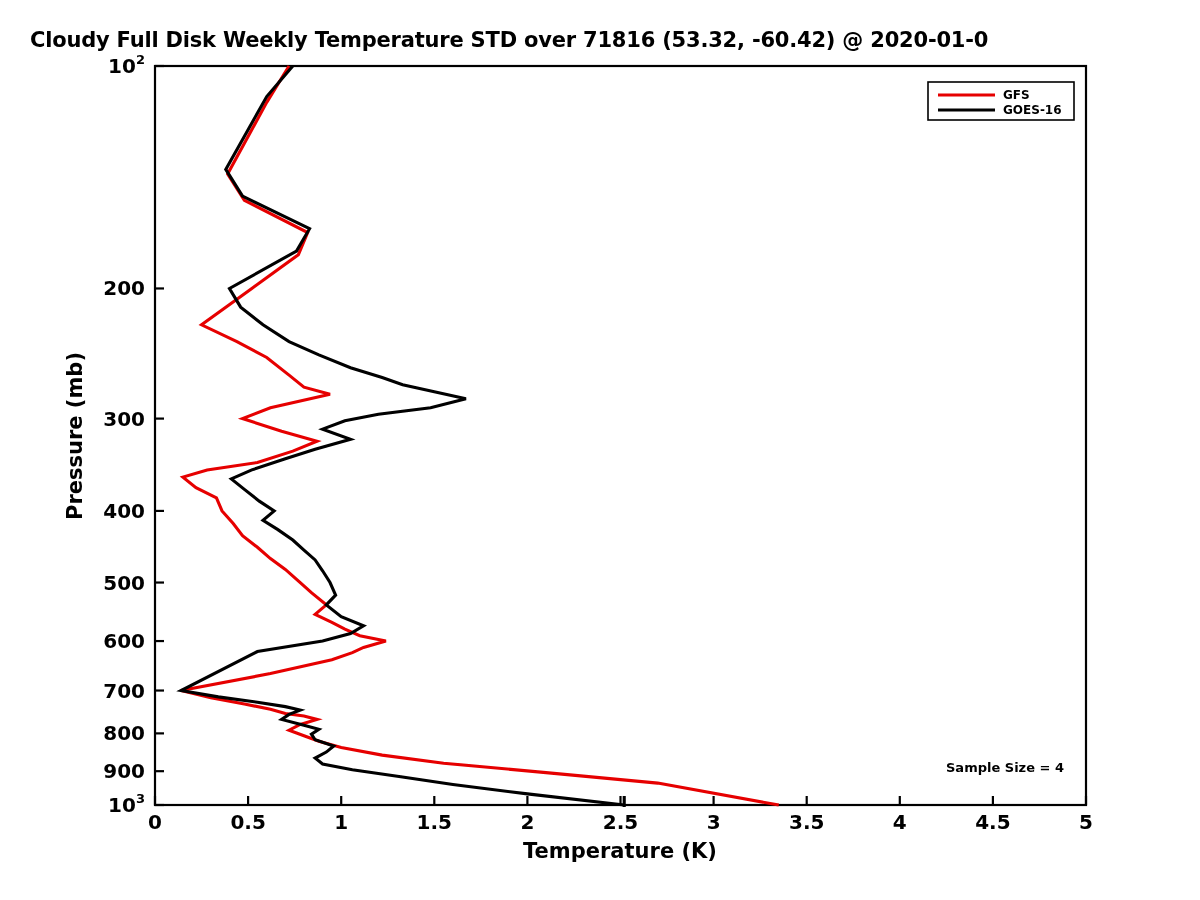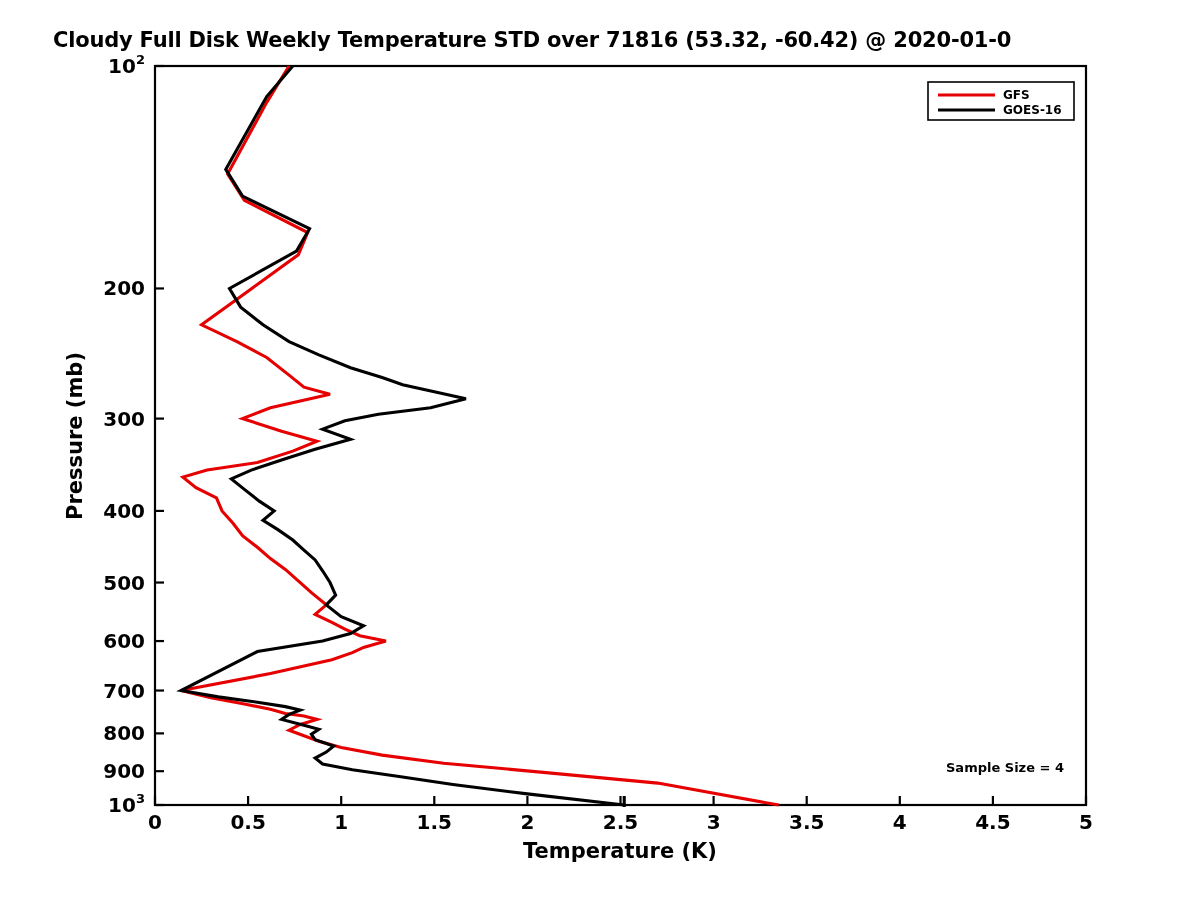--- a/index.html
+++ b/index.html
@@ -22,21 +22,20 @@
   #chart-title {
     position: absolute;
     left: 30px;
     top: 28px;
     white-space: nowrap;
     font-family: "DejaVu Sans", sans-serif;
     font-size: 21px;
     font-weight: bold;
     color: #000000;
     letter-spacing: -0.2px;
-    margin-left: 23px;
   }
   svg#plot {
     position: absolute;
     left: 0;
     top: 0;
   }
   .axis-line {
     fill: none;
     stroke: #000000;
     stroke-width: 2.2;

